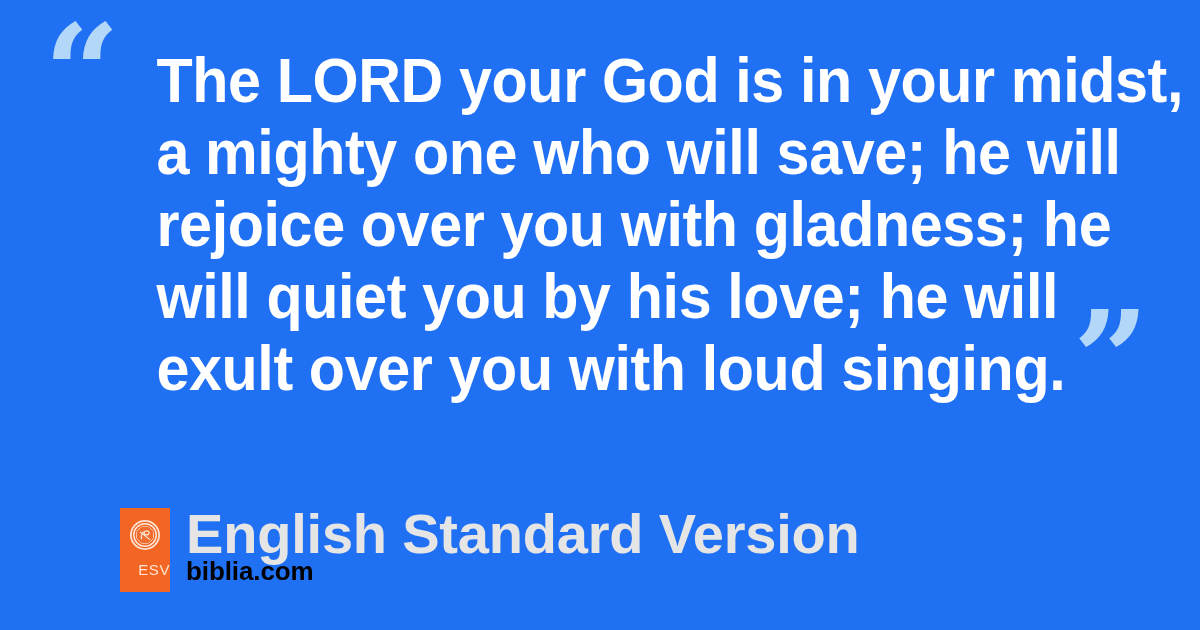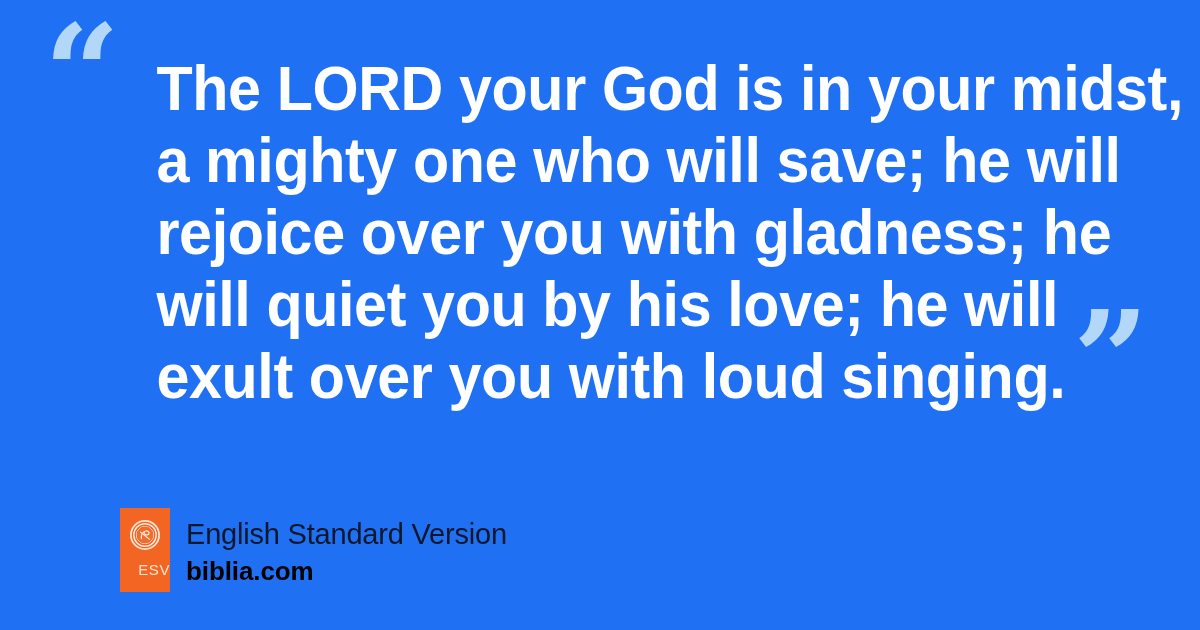--- a/index.html
+++ b/index.html
@@ -21,21 +21,20 @@
     box-sizing: border-box;
   }
 
   
   #quote-block {
     position: absolute;
     left: 0;
     top: 44px;
     width: 1200px;
     height: 380px;
-    margin-top: 8px;
   }
 
   #quote-lines {
     position: absolute;
     left: 128px;
     top: 0;
     width: 948px;
     text-align: center;
     color: #ffffff;
     font-family: "Liberation Sans Narrow", "Liberation Sans", "DejaVu Sans", sans-serif;
@@ -109,24 +108,24 @@
     font-size: 15px;
     letter-spacing: 0.6px;
   }
 
   #attribution-text {
     margin-left: 16px;
     padding-top: 4px;
   }
 
   #version-name {
-    color: #0f172a;
+    color: #e5e5e5;
     font-family: "Liberation Sans Narrow", "Liberation Sans", "DejaVu Sans", sans-serif;
-    font-weight: normal;
-    font-size: 29px;
+    font-weight: bold;
+    font-size: 56px;
     line-height: 44px;
     letter-spacing: -0.2px;
     white-space: nowrap;
   }
 
   #site-url {
     color: #000000;
     font-family: "Liberation Sans Narrow", "Liberation Sans", "DejaVu Sans", sans-serif;
     font-weight: bold;
     font-size: 26px;

